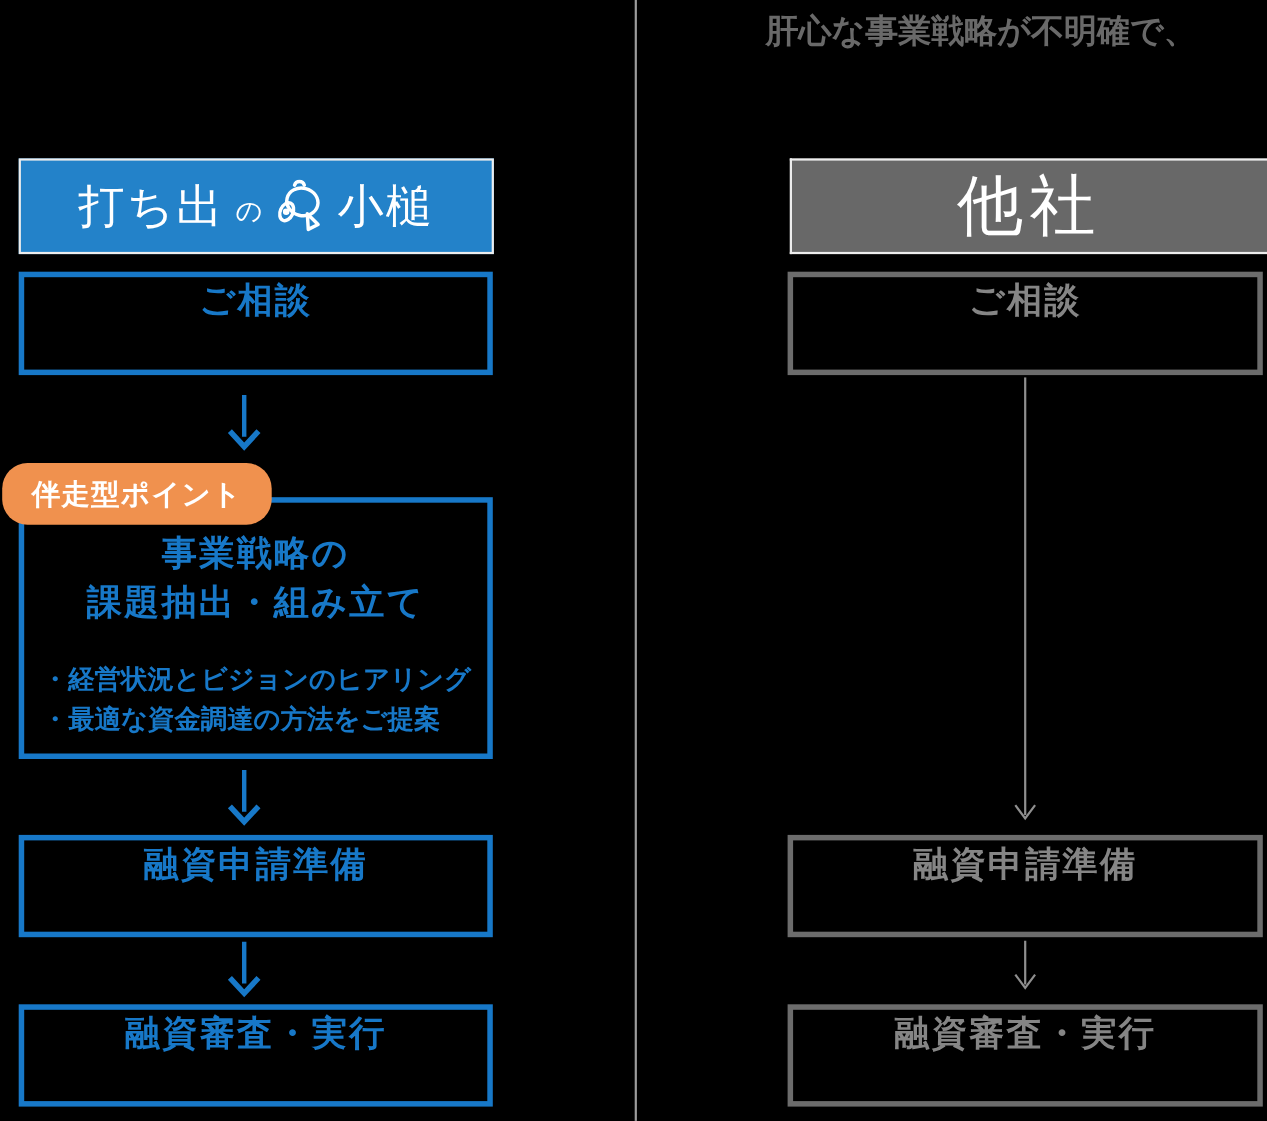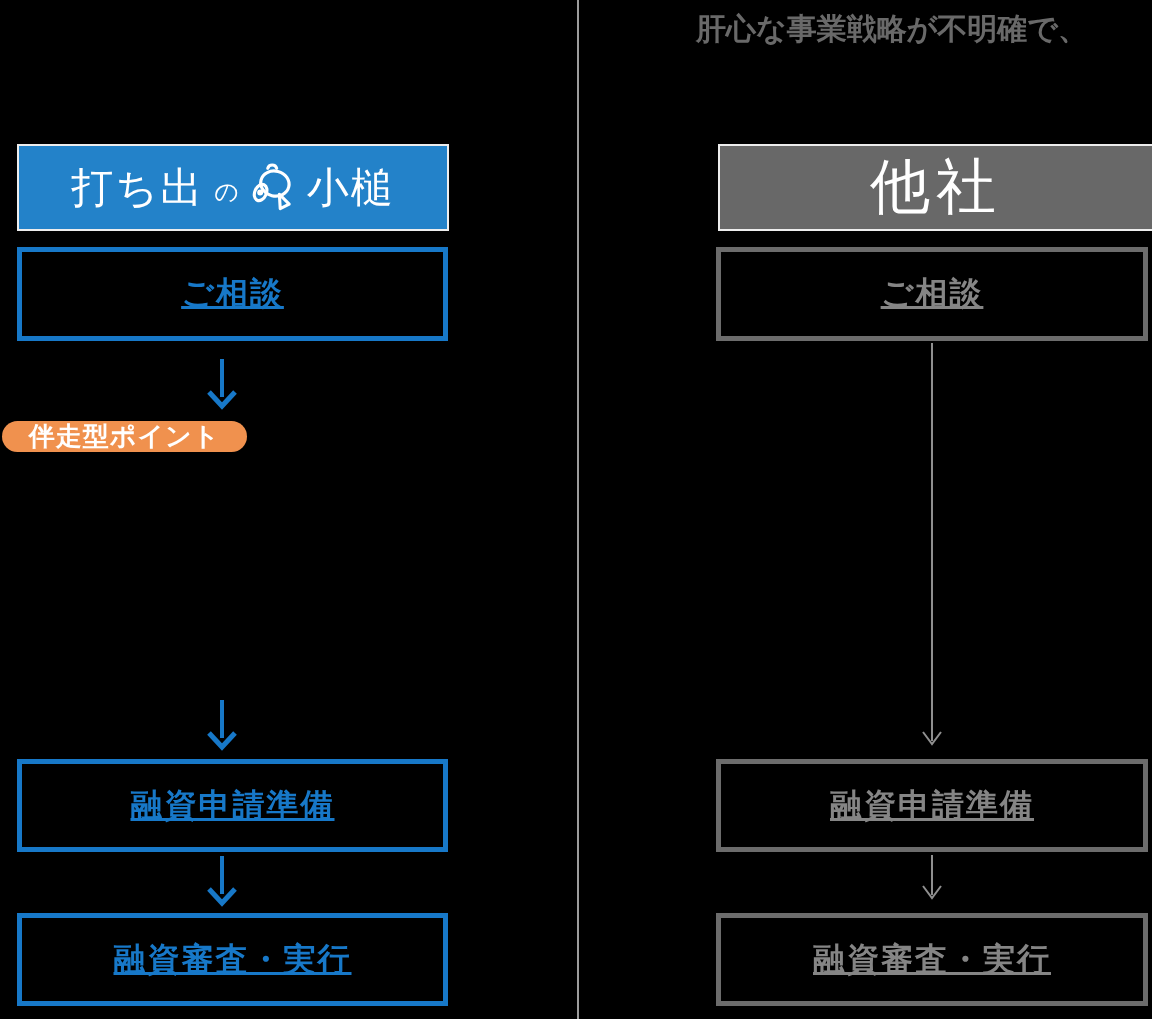--- a/index.html
+++ b/index.html
@@ -30,39 +30,39 @@
   
   .banner{position:absolute;top:120px;height:87px;display:flex;align-items:center;justify-content:center;border:2px solid var(--banner-border,#ededed);margin-top:24px;}
   .banner-blue{left:17px;width:432px;background:var(--blue-banner-bg,#2382c9);gap:6px;}
   .banner-gray{left:718px;width:434px;background:var(--gray-banner-bg,#686868);border-right:0;}
   .logo-main{color:var(--white,#fff);font-size:42px;font-weight:500;letter-spacing:2px;}
   .logo-no{color:var(--white,#fff);font-size:24px;font-weight:500;margin:8px 2px 0 4px;}
   .logo-icon{display:flex;align-items:center;}
   .company-label{color:var(--white,#fff);font-size:60px;font-weight:400;letter-spacing:6px;}
 
   
-  .fbox{position:absolute;display:flex;align-items:center;justify-content:center;background:transparent;text-decoration:underline;}
+  .fbox{position:absolute;display:flex;justify-content:center;background:transparent;}
   .fbox.blue{border:5px solid var(--blue,#1778c8);color:var(--blue,#1778c8);}
   .fbox.gray{border:5px solid var(--gray-border,#6c6c6c);color:var(--gray-text,#858585);}
   .fbox .lbl{font-size:32px;font-weight:bold;letter-spacing:2px;}
 
   .l-step1{left:17px;top:247px;width:431px;height:94px;}
   .l-step2{left:17px;top:452px;width:431px;height:238px;display:block;padding-top:24px;}
   .l-step3{left:17px;top:759px;width:431px;height:93px;}
   .l-step4{left:17px;top:913px;width:431px;height:93px;}
 
   .r-step1{left:716px;top:247px;width:432px;height:94px;}
   .r-step2{left:716px;top:759px;width:432px;height:93px;}
   .r-step3{left:716px;top:913px;width:432px;height:93px;}
 
   .step2-title{text-align:center;font-size:32px;font-weight:bold;line-height:44px;letter-spacing:2px;}
   .step2-bullets{margin-top:30px;padding-left:16px;font-size:24px;font-weight:bold;line-height:37px;}
 
   
-  .badge{position:absolute;left:2px;top:421px;width:245px;height:31px;background:var(--orange,#f0914e);
+  .badge{position:absolute;left:2px;top:421px;width:245px;height:56px;background:var(--orange,#f0914e);
          border-radius:23px;display:flex;align-items:center;justify-content:center;z-index:3;}
   .badge .lbl{color:var(--white,#fff);font-size:26px;font-weight:bold;letter-spacing:1px;}
 
   
   .arrow{position:absolute;}
   .arrow-blue{color:var(--blue,#1778c8);}
   .arrow-gray{color:#8f8f8f;}
   .a1{left:204px;top:359px;}
   .a2{left:204px;top:700px;}
   .a3{left:204px;top:856px;}
@@ -102,20 +102,30 @@
     <g stroke="currentColor" fill="none">
       <line x1="18" y1="0" x2="18" y2="38" stroke-width="4"></line>
       <polyline points="5,33 18,47 31,33" stroke-width="5"></polyline>
     </g>
   </svg>
 
   <div class="badge">
     <span class="lbl">伴走型ポイント</span>
   </div>
 
+  <div class="fbox blue l-step2">
+    <div class="step2-title">
+      <div>事業戦略の</div>
+      <div>課題抽出・組み立て</div>
+    </div>
+    <div class="step2-bullets">
+      <div>・経営状況とビジョンのヒアリング</div>
+      <div>・最適な資金調達の方法をご提案</div>
+    </div>
+  </div>
 
   <svg class="arrow arrow-blue a2" width="36" height="54" viewBox="0 0 36 54">
     <g stroke="currentColor" fill="none">
       <line x1="18" y1="0" x2="18" y2="38" stroke-width="4"></line>
       <polyline points="5,33 18,47 31,33" stroke-width="5"></polyline>
     </g>
   </svg>
 
   <div class="fbox blue l-step3">
     <span class="lbl">融資申請準備</span>

